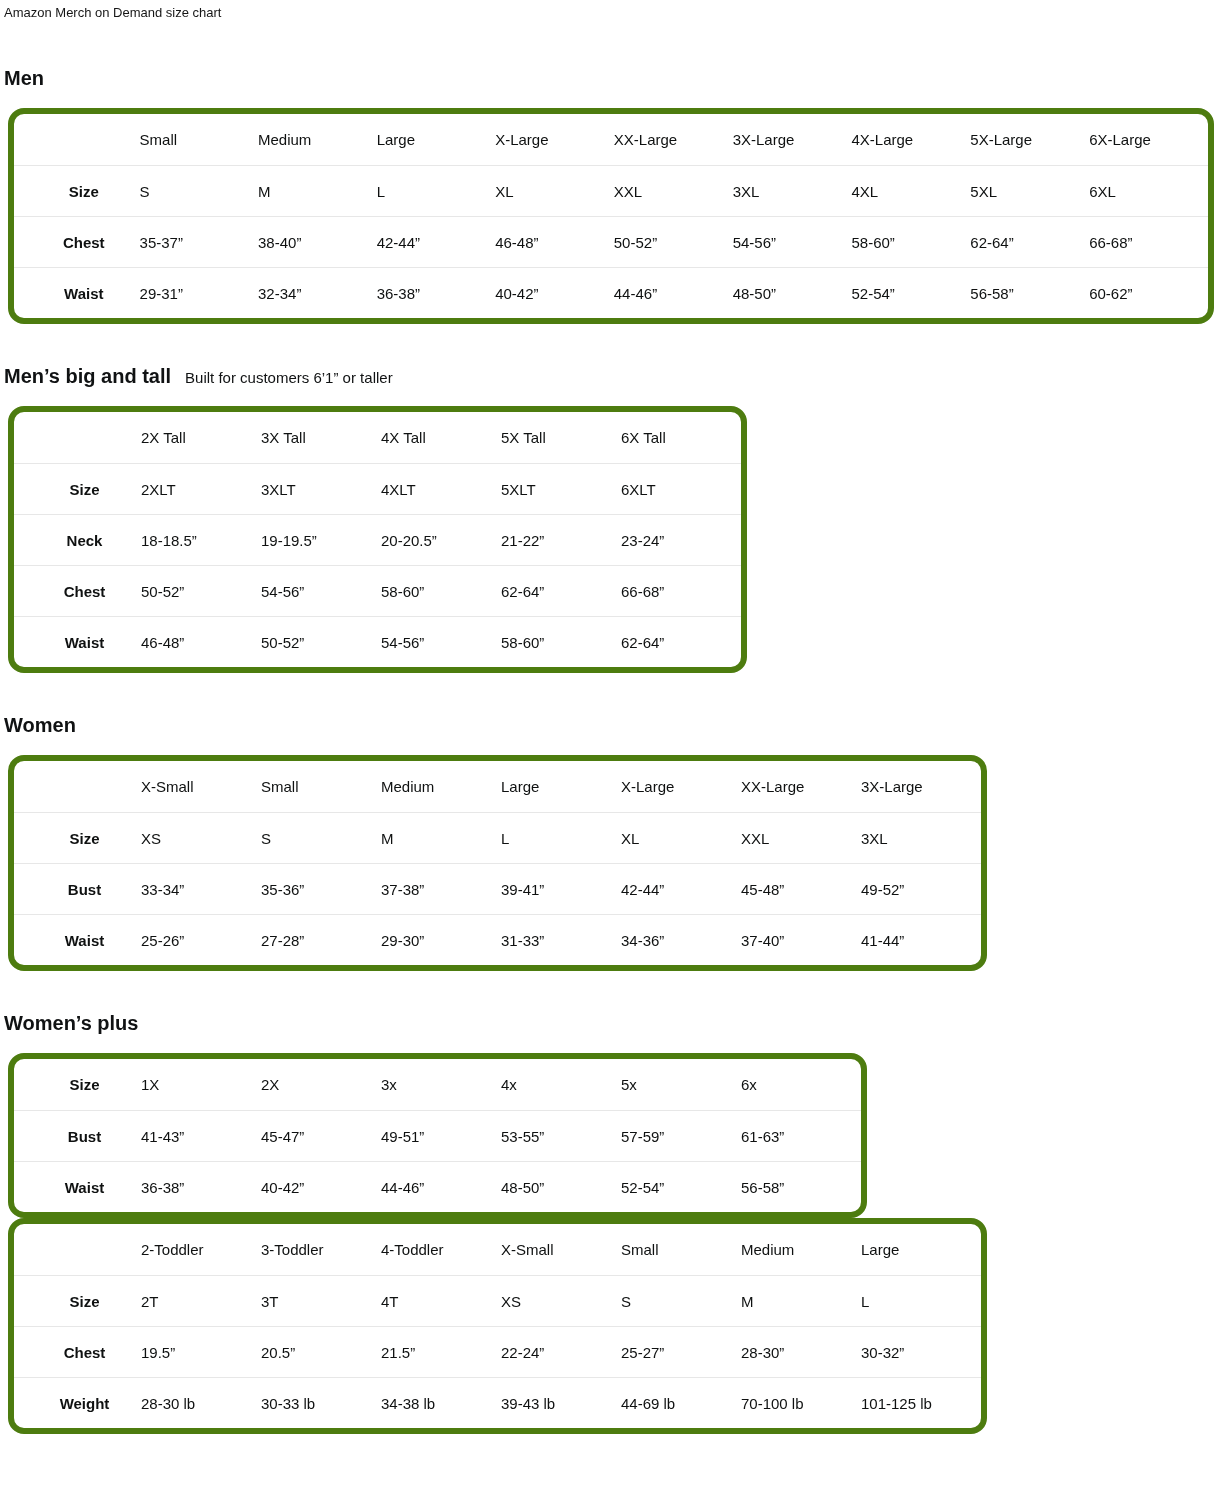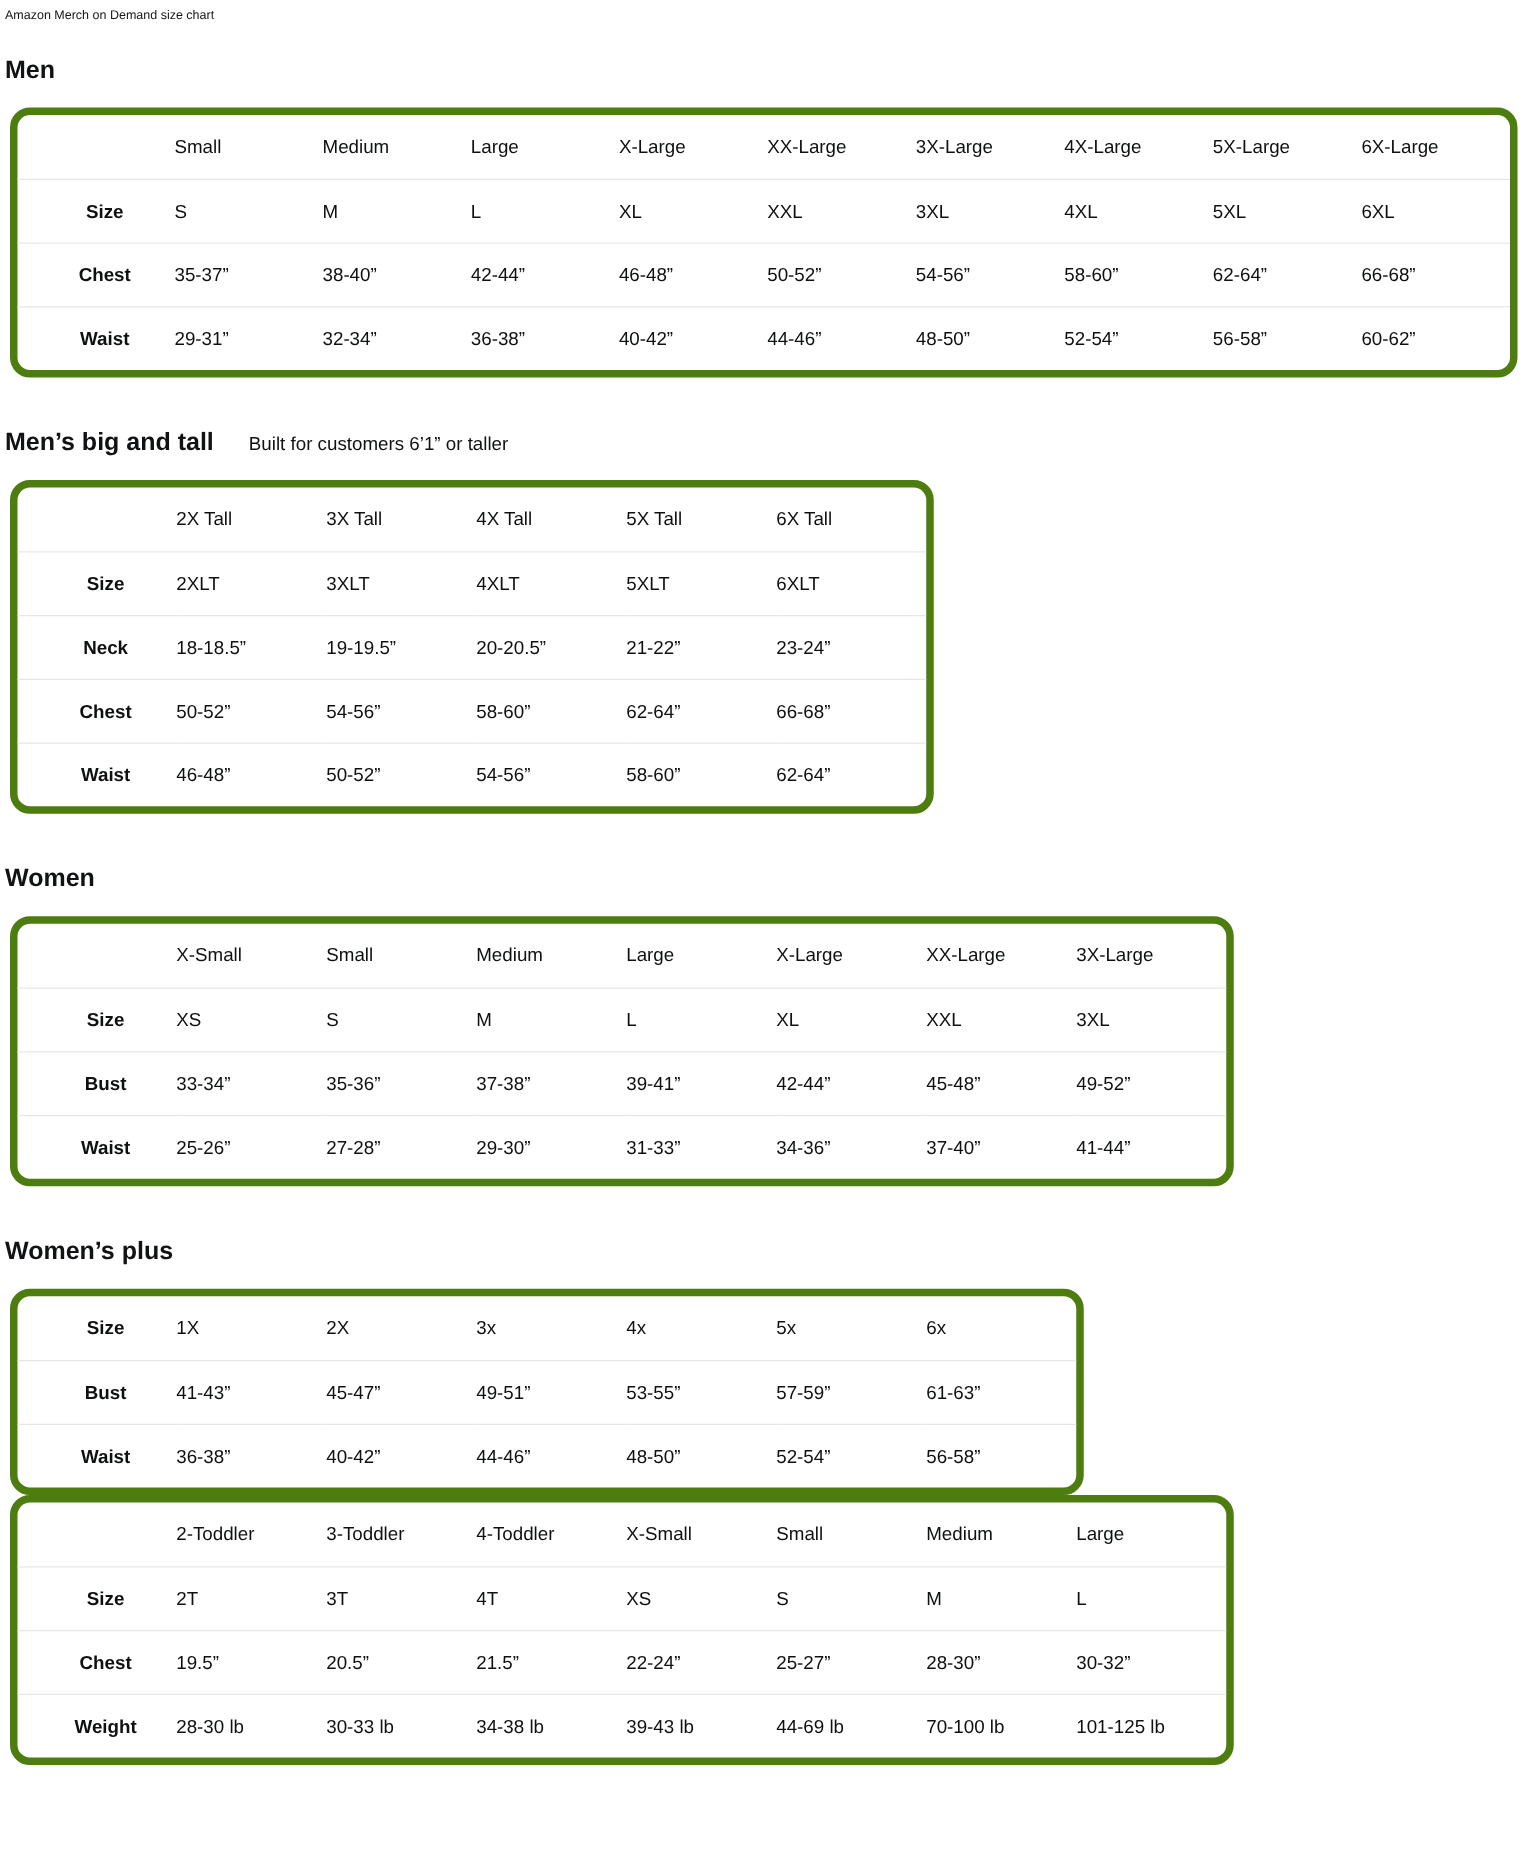--- a/index.html
+++ b/index.html
@@ -10,42 +10,42 @@
   }
   body {
     width: 1222px;
     height: 1500px;
     overflow: hidden;
     padding: 2px 8px 0 8px;
     font-family: "Liberation Sans", sans-serif;
     color: #0F1111;
   }
   .page-title {
-    font-size: 10px;
+    font-size: 13px;
     line-height: 21px;
     font-weight: 400;
     margin: 0 0 16px -4px;
     color: #161616;
   }
   .section-heading {
     margin: 40px 0 16px -4px;
     line-height: 24px;
   }
   .section-heading.first {
-    margin-top: 21px;
+    margin-top: 43px;
   }
   .section-title {
     font-size: 20px;
     font-weight: 700;
     color: #101213;
   }
   .section-subtitle {
     font-size: 15px;
     font-weight: 400;
-    margin-left: 28px;
+    margin-left: 14px;
     color: #101213;
   }
   table.size-table {
     border-collapse: separate;
     border-spacing: 0;
     table-layout: fixed;
     border: 6px solid #4d7c0f;
     border-radius: 16px;
     background: #ffffff;
   }

